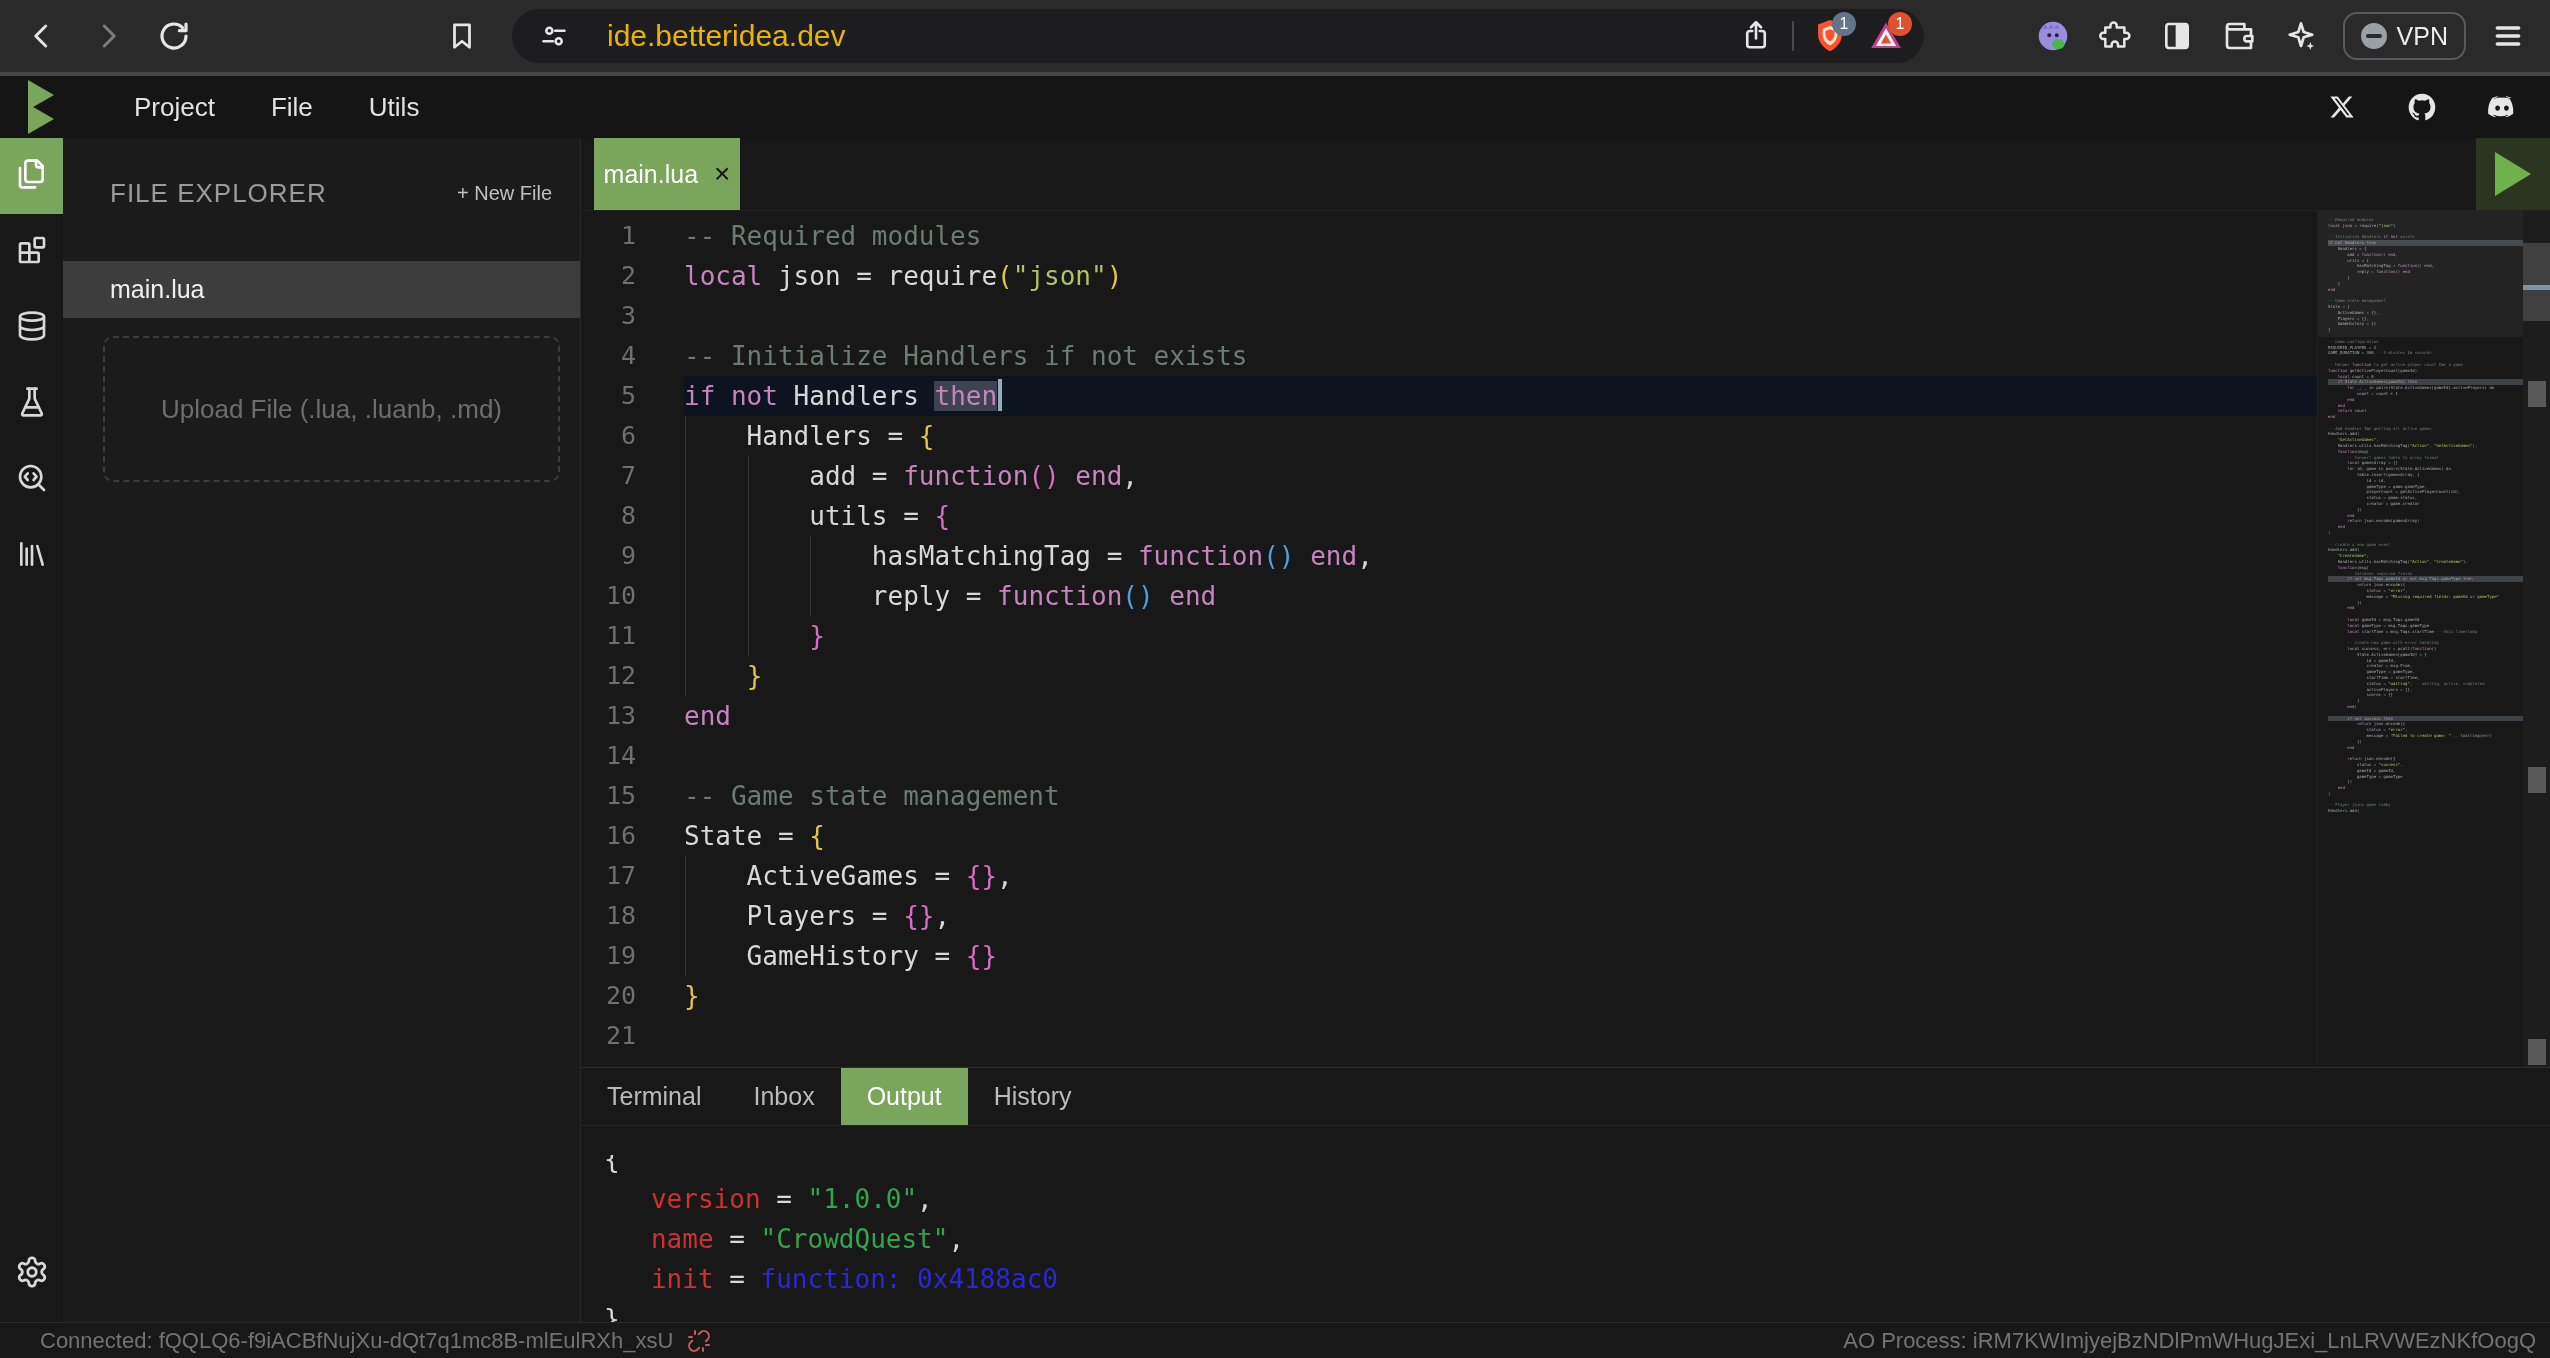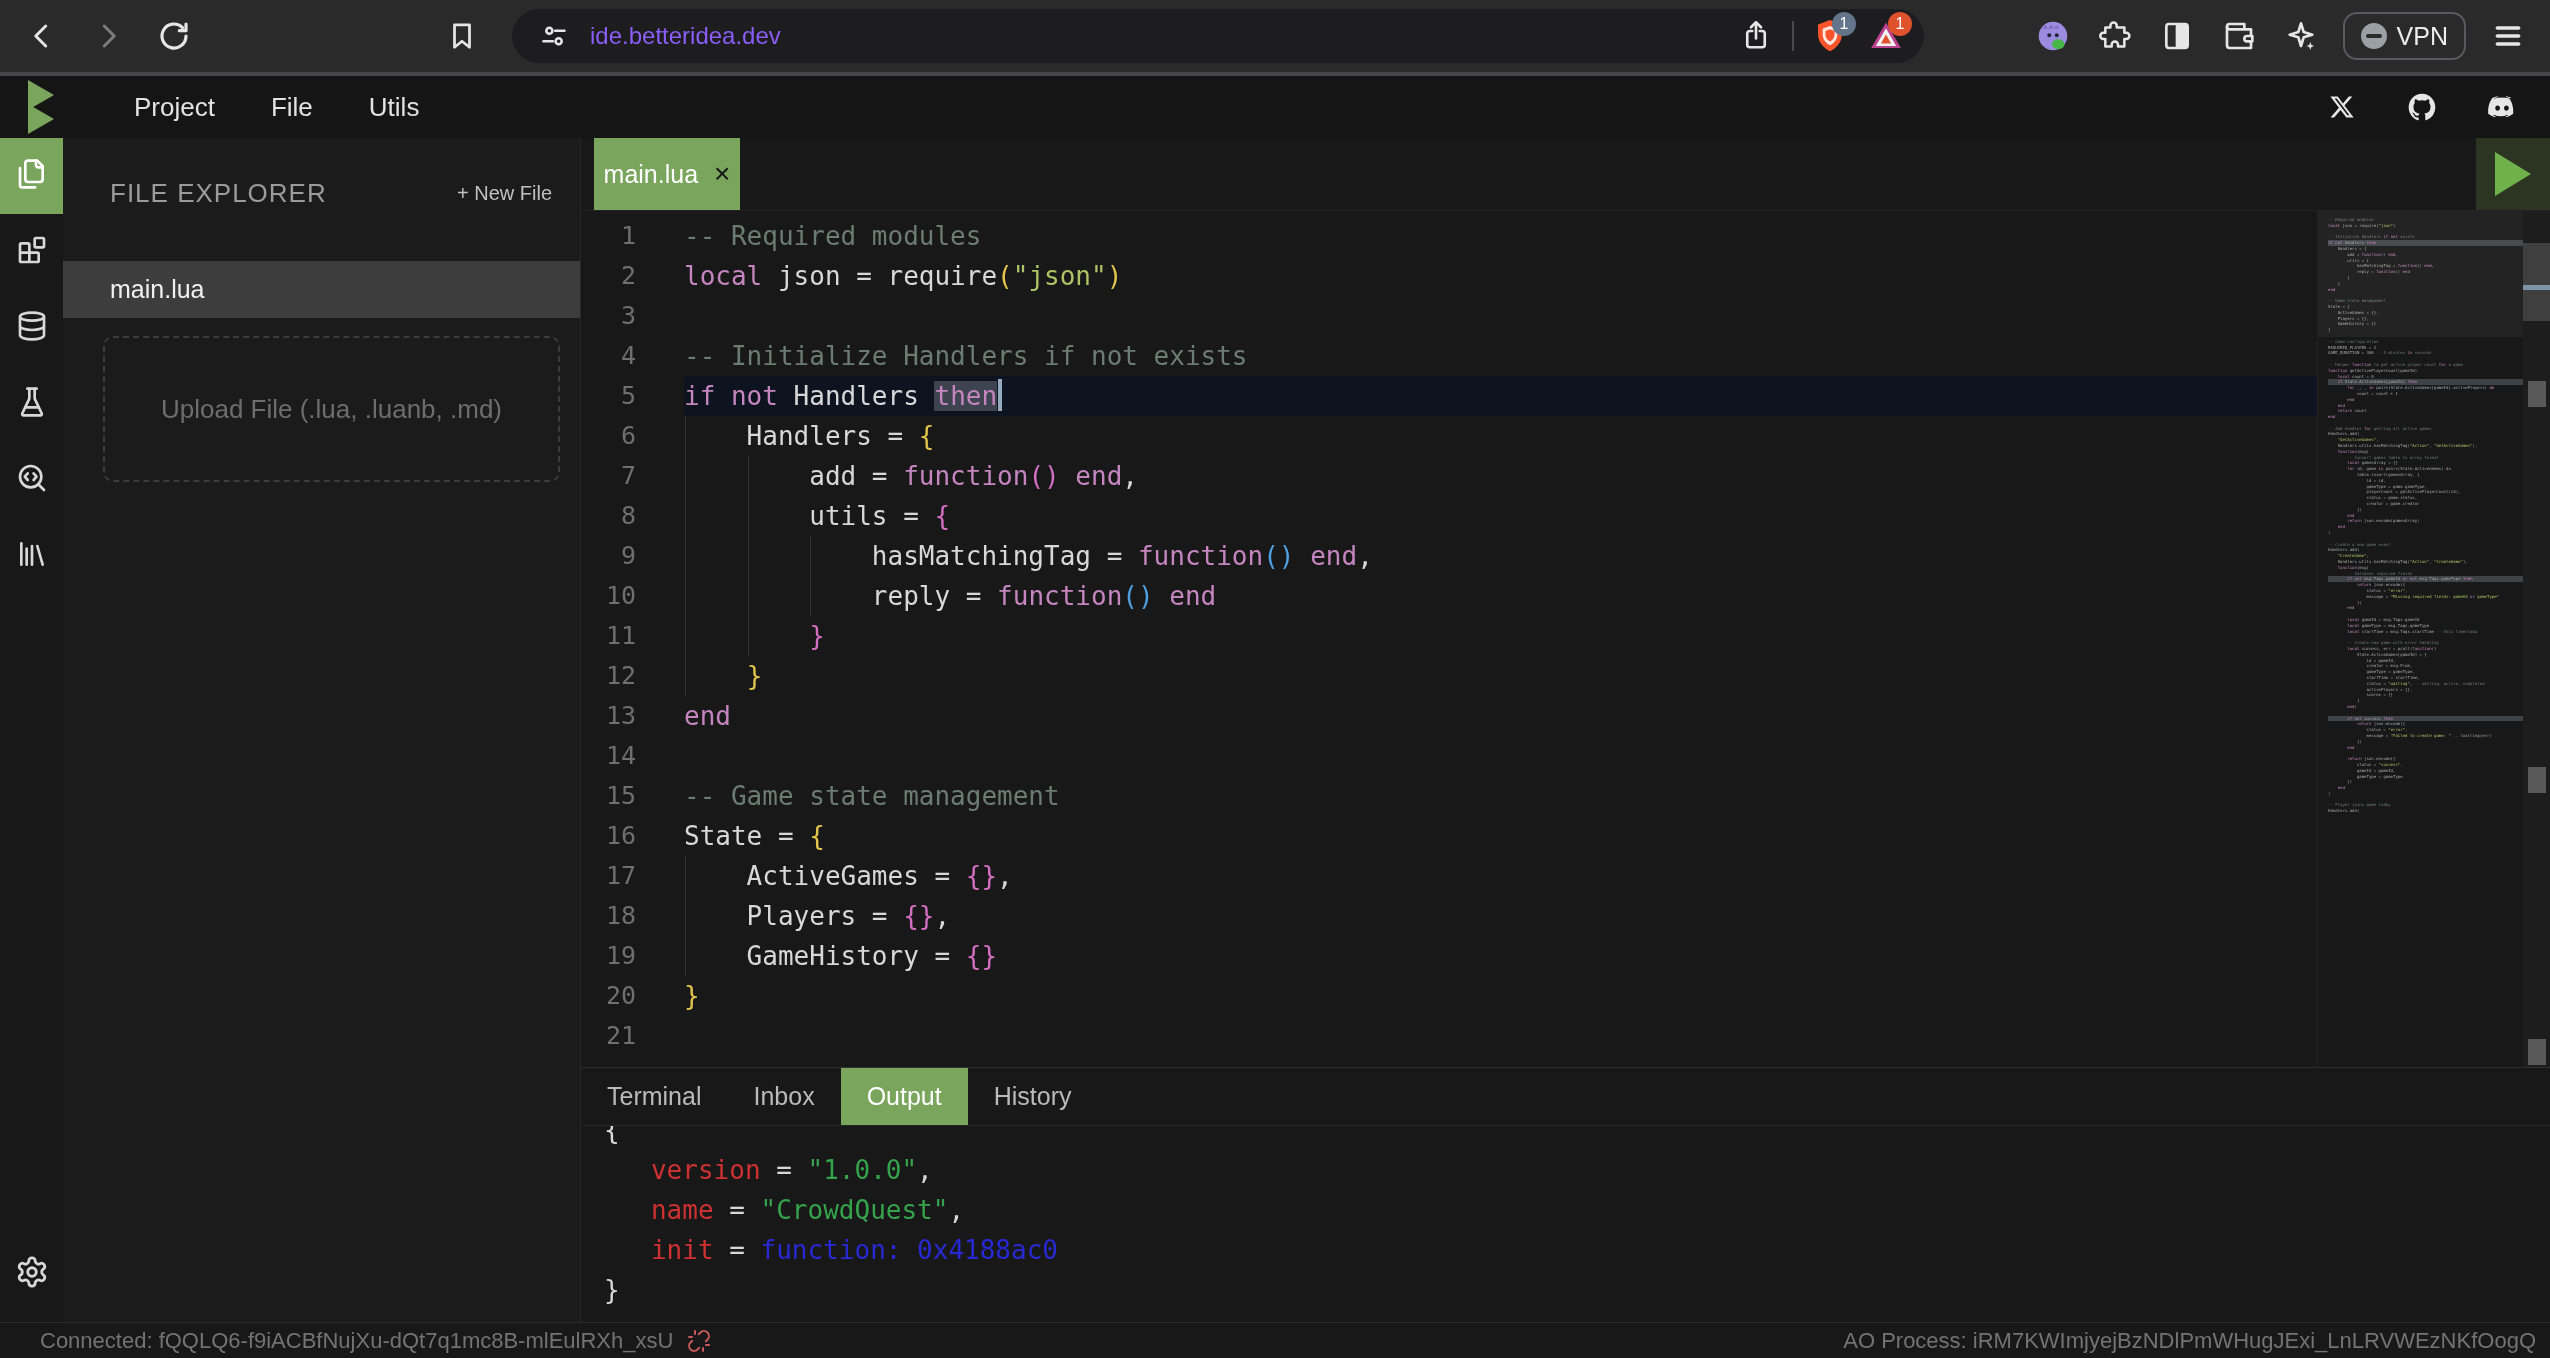--- a/index.html
+++ b/index.html
@@ -5,21 +5,21 @@
   * { margin:0; padding:0; box-sizing:border-box; }
   html,body { width:2550px; height:1358px; overflow:hidden; }
   body { background:#181818; font-family:"Liberation Sans", sans-serif; position:relative; }
 
   
   .browser-bar { position:absolute; top:0; left:0; width:2550px; height:72px; background:#2a2a2a; display:flex; align-items:center; z-index:5; }
   .bicon { width:40px; height:40px; display:flex; align-items:center; justify-content:center; color:#e6e6e6; flex-shrink:0; }
   .bicon svg { display:block; }
   .dim { color:#7d7d7d; }
   .url-pill { margin-left:30px; height:54px; width:1412px; background:#1d1d1f; border-radius:27px; display:flex; align-items:center; padding:0 18px 0 22px; }
-  .url-text { color:#8b5cf6; font-size:24px; margin-left:16px; }
+  .url-text { color:#eab308; font-size:30px; margin-left:33px; }
   .pill-right { margin-left:auto; display:flex; align-items:center; gap:16px; }
   .pill-div { width:2px; height:30px; background:#4a4a4a; }
   .badge-wrap { position:relative; width:40px; height:44px; display:flex; align-items:center; justify-content:center; }
   .badge { position:absolute; top:-2px; right:-6px; min-width:24px; height:24px; border-radius:12px; font-size:16px; color:#fff; display:flex; align-items:center; justify-content:center; padding:0 4px; }
   .badge.gray { background:#64748b; }
   .badge.orange { background:#e0522e; }
   .toolbar-right { margin-left:auto; display:flex; align-items:center; gap:22px; padding-right:22px; }
   .vpn-pill { height:48px; border:2px solid #5a5a5e; border-radius:14px; display:flex; align-items:center; gap:10px; padding:0 16px; color:#ececec; font-size:25px; }
   .vpn-dot { width:26px; height:26px; border-radius:50%; background:#9aa0a6; position:relative; }
   .vpn-dot::after { content:""; position:absolute; left:5px; top:11px; width:16px; height:4px; background:#2a2a2a; border-radius:2px; }
@@ -76,21 +76,21 @@
   .mini-line { font:4px/5.8px "DejaVu Sans Mono", monospace; white-space:pre; color:#a8a8a8; height:5.8px; overflow:hidden; }
   .mini-line.hl { background:#3e4348; }
   .mk { color:#c586c0; } .ms { color:#aec266; } .mc { color:#6b7c74; }
   .mini-slider { position:absolute; left:0; right:0; top:0; height:126px; background:rgba(255,255,255,0.05); }
   .vscroll { width:27px; background:#1d1d1d; position:relative; flex-shrink:0; }
   .vthumb { position:absolute; left:0; right:0; top:32px; height:78px; background:#3f3f3f; }
   .cursor-mark { position:absolute; left:0; right:0; top:74px; height:5px; background:#7d93a8; }
   .ruler-mark { position:absolute; left:5px; width:18px; height:26px; background:#8a8a8a; opacity:.55; }
 
   
-  .panel { height:255px; border-top:1px solid #2e2e2e; display:flex; flex-direction:column; flex-shrink:0; background:#181818; }
+  .panel { height:255px; border-top:1px solid #2e2e2e; display:flex; flex-direction:column; flex-shrink:0; background:#181818;gap:29px; }
   .panel-tabs { height:58px; display:flex; border-bottom:1px solid #262626; flex-shrink:0; }
   .ptab { padding:0 26px; display:flex; align-items:center; color:#bababa; font-size:25px; }
   .ptab.active { background:#7aa55c; color:#fff; }
   .panel-out { flex:1; overflow:hidden; padding-left:23px; }
   .out-line { font:26px/40px "DejaVu Sans Mono", monospace; white-space:pre; color:#d8d8d8; height:40px; }
   .out-line.clip { margin-top:-16px; }
 
   
   .status-bar { height:36px; background:#181818; border-top:1px solid #2a2a2a; display:flex; align-items:center; font-size:22px; color:#737373; padding:0 14px 0 40px; flex-shrink:0; }
   .unlink { color:#c75a5a; margin-left:14px; display:flex; align-items:center; }

